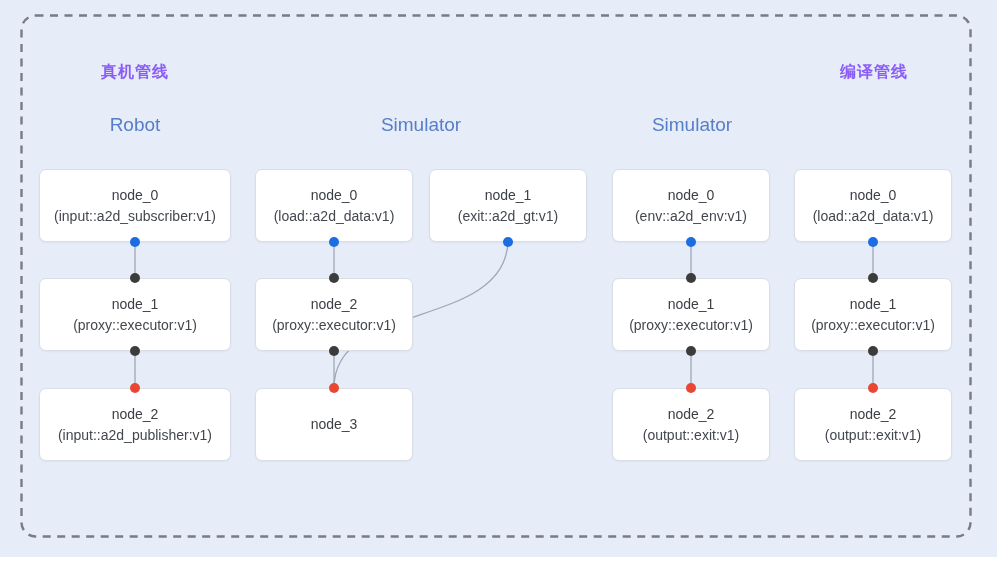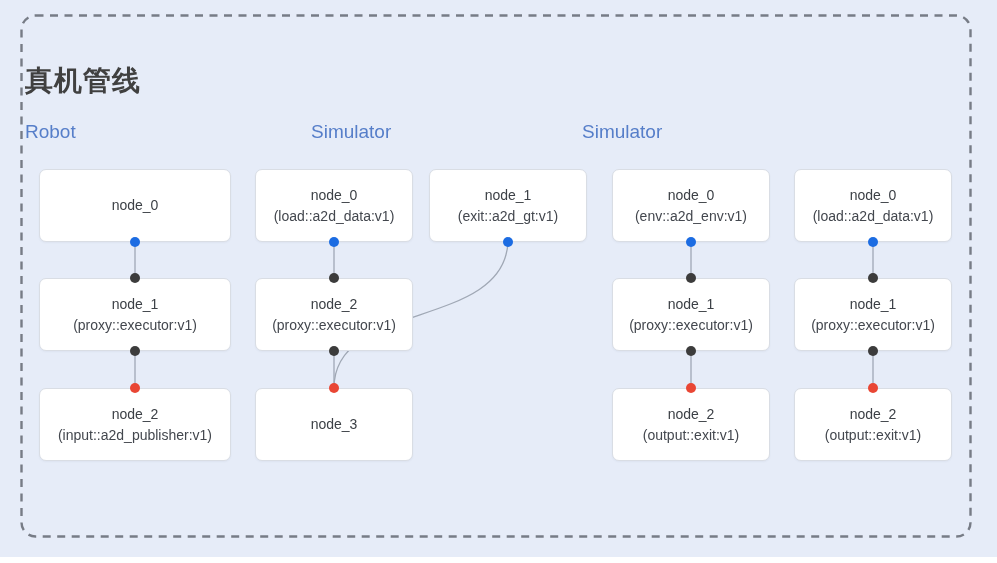--- a/index.html
+++ b/index.html
@@ -9,27 +9,28 @@
     width:997px;height:563px;
     background:#e6ecf8;
     overflow:hidden;
   }
   .edge-layer{
     position:absolute;left:0;top:0;width:997px;height:563px;
     z-index:1;
   }
   .col-header-zh{
     position:absolute;top:62px;width:220px;
-    text-align:left;
-    font-size:28px;font-weight:700;color:#404040;
+    text-align:center;
+    font-size:16px;font-weight:700;color:#8b5cf6;
     letter-spacing:1px;
     z-index:2;
   }
   .col-header-en{
-    position:absolute;top:121px;width:220px;
+    position:absolute;top:114px;width:220px;
+    text-align:center;
     font-size:19px;font-weight:400;color:#567ec9;
     z-index:2;
   }
   .node-box{
     position:absolute;height:73px;
     background:#ffffff;
     border:1px solid #d9dde4;
     border-radius:7px;
     box-sizing:border-box;
     display:flex;flex-direction:column;
@@ -76,23 +77,25 @@
     <path d="M691,351 L691,388" fill="none" stroke="#a0a8b5" stroke-width="1.3"></path>
 
     <path d="M873,242 L873,278" fill="none" stroke="#a0a8b5" stroke-width="1.3"></path>
     <path d="M873,351 L873,388" fill="none" stroke="#a0a8b5" stroke-width="1.3"></path>
   </svg>
 
   <div class="col-header-zh" style="left:25px">真机管线</div>
   <div class="col-header-en" style="left:25px">Robot</div>
   <div class="col-header-en" style="left:311px">Simulator</div>
   <div class="col-header-en" style="left:582px">Simulator</div>
+  <div class="col-header-zh" style="left:764px">编译管线</div>
 
   <div class="node-box" style="left:39px;top:169px;width:192px">
     <div class="node-name">node_0</div>
+    <div class="node-type">(input::a2d_subscriber:v1)</div>
   </div>
   <div class="node-box" style="left:39px;top:278px;width:192px">
     <div class="node-name">node_1</div>
     <div class="node-type">(proxy::executor:v1)</div>
   </div>
   <div class="node-box" style="left:39px;top:388px;width:192px">
     <div class="node-name">node_2</div>
     <div class="node-type">(input::a2d_publisher:v1)</div>
   </div>
 

